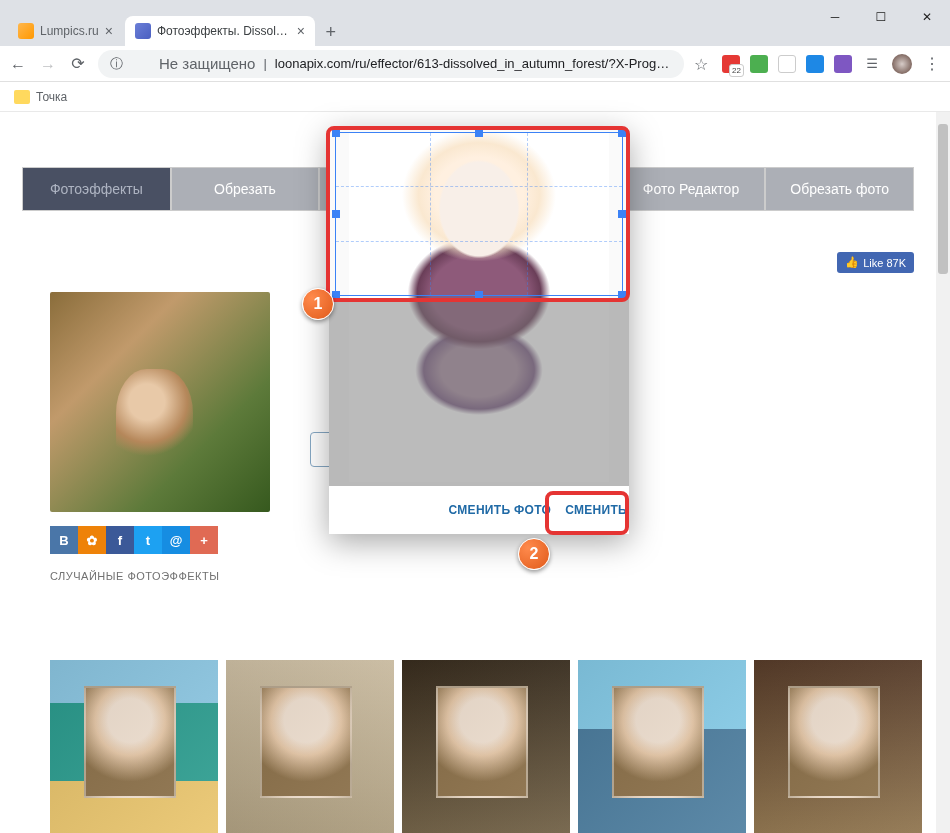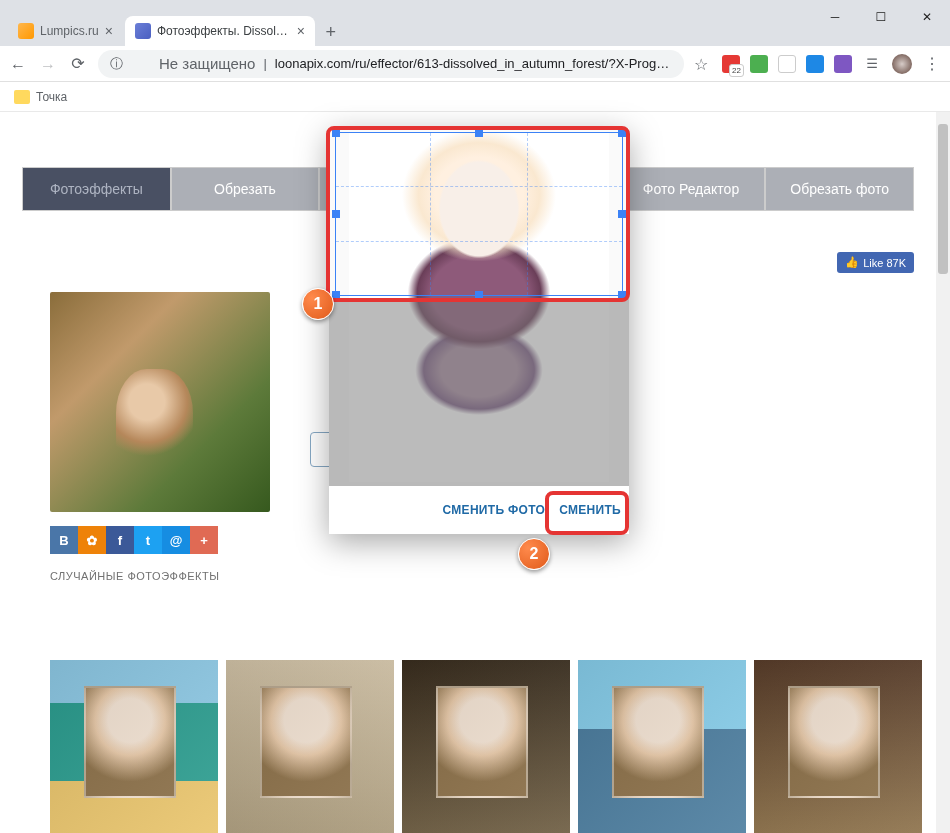--- a/index.html
+++ b/index.html
@@ -87,21 +87,21 @@
   .dim { position: absolute; background: rgba(120,120,120,0.5); }
   .dim.bottom { left:0; right:0; top: 170px; bottom: 0; }
   .crop-rect { position: absolute; left: 6px; top: 4px; width: 288px; height: 164px; border: 1px solid #3b82f6; }
   .crop-rect .h { position: absolute; width: 8px; height: 8px; background: #3b82f6; }
   .h.tl{left:-4px;top:-4px}.h.tr{right:-4px;top:-4px}.h.bl{left:-4px;bottom:-4px}.h.br{right:-4px;bottom:-4px}
   .h.tm{left:50%;top:-4px;margin-left:-4px}.h.bm{left:50%;bottom:-4px;margin-left:-4px}
   .h.ml{left:-4px;top:50%;margin-top:-4px}.h.mr{right:-4px;top:50%;margin-top:-4px}
   .crop-rect::before, .crop-rect::after { content:""; position:absolute; border:1px dashed rgba(59,130,246,0.4); }
   .crop-rect::before { left:0; right:0; top:33%; bottom:33%; border-left:none; border-right:none; }
   .crop-rect::after { top:0; bottom:0; left:33%; right:33%; border-top:none; border-bottom:none; }
-  .modal-actions { height: 48px; display: flex; align-items: center; justify-content: flex-end; padding: 0 8px; gap: 14px; }
+  .modal-actions { height: 48px; display: flex; align-items: center; justify-content: flex-end; padding: 0 2px; gap: 14px; }
   .txtbtn { font-size: 12px; font-weight: 600; color: #206aa6; letter-spacing: 0.3px; cursor: pointer; }
 
   
   .callout-box { position: absolute; border: 4px solid #e53433; border-radius: 8px; pointer-events: none; }
   .callout-num { position: absolute; width: 32px; height: 32px; border-radius: 50%; background: radial-gradient(circle at 30% 30%, #ff8a4c, #e05a1a); display: flex; align-items: center; justify-content: center; color: #fff; font-weight: bold; font-size: 16px; box-shadow: 0 2px 4px rgba(0,0,0,0.4); border: 1px solid #fff; }
 </style>
 </head>
 <body>
 
 <div class="titlebar"></div>

